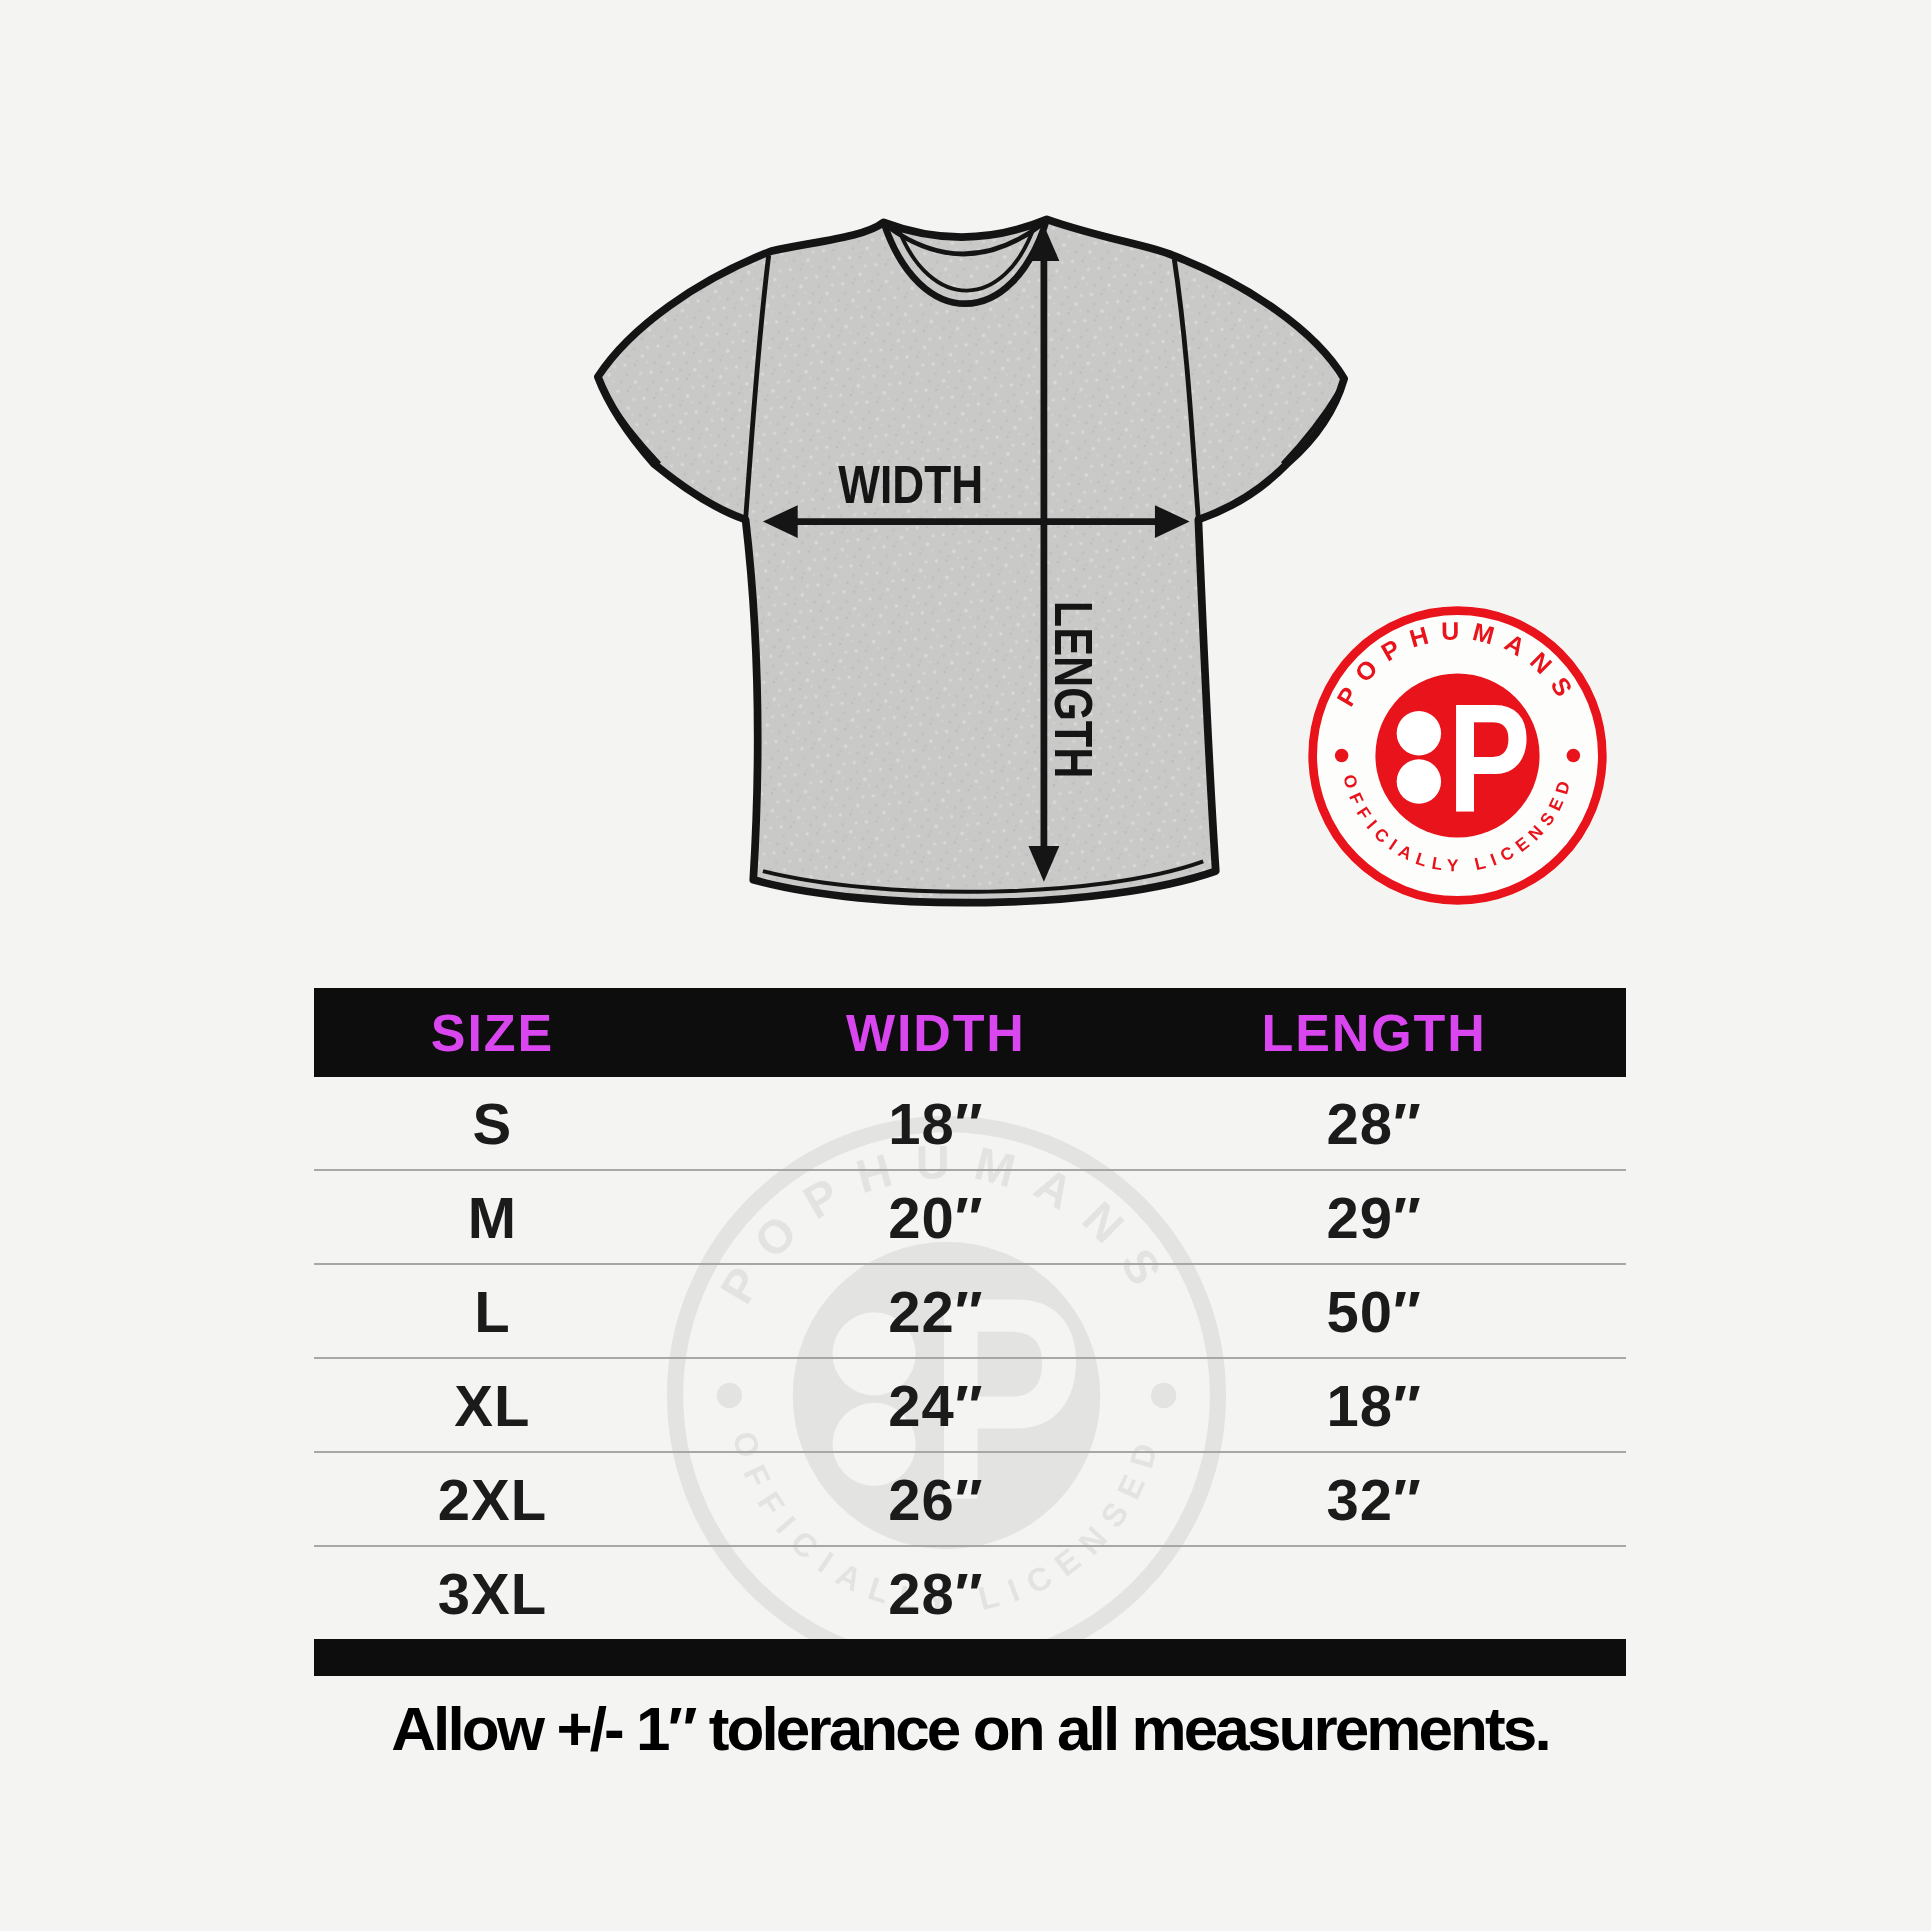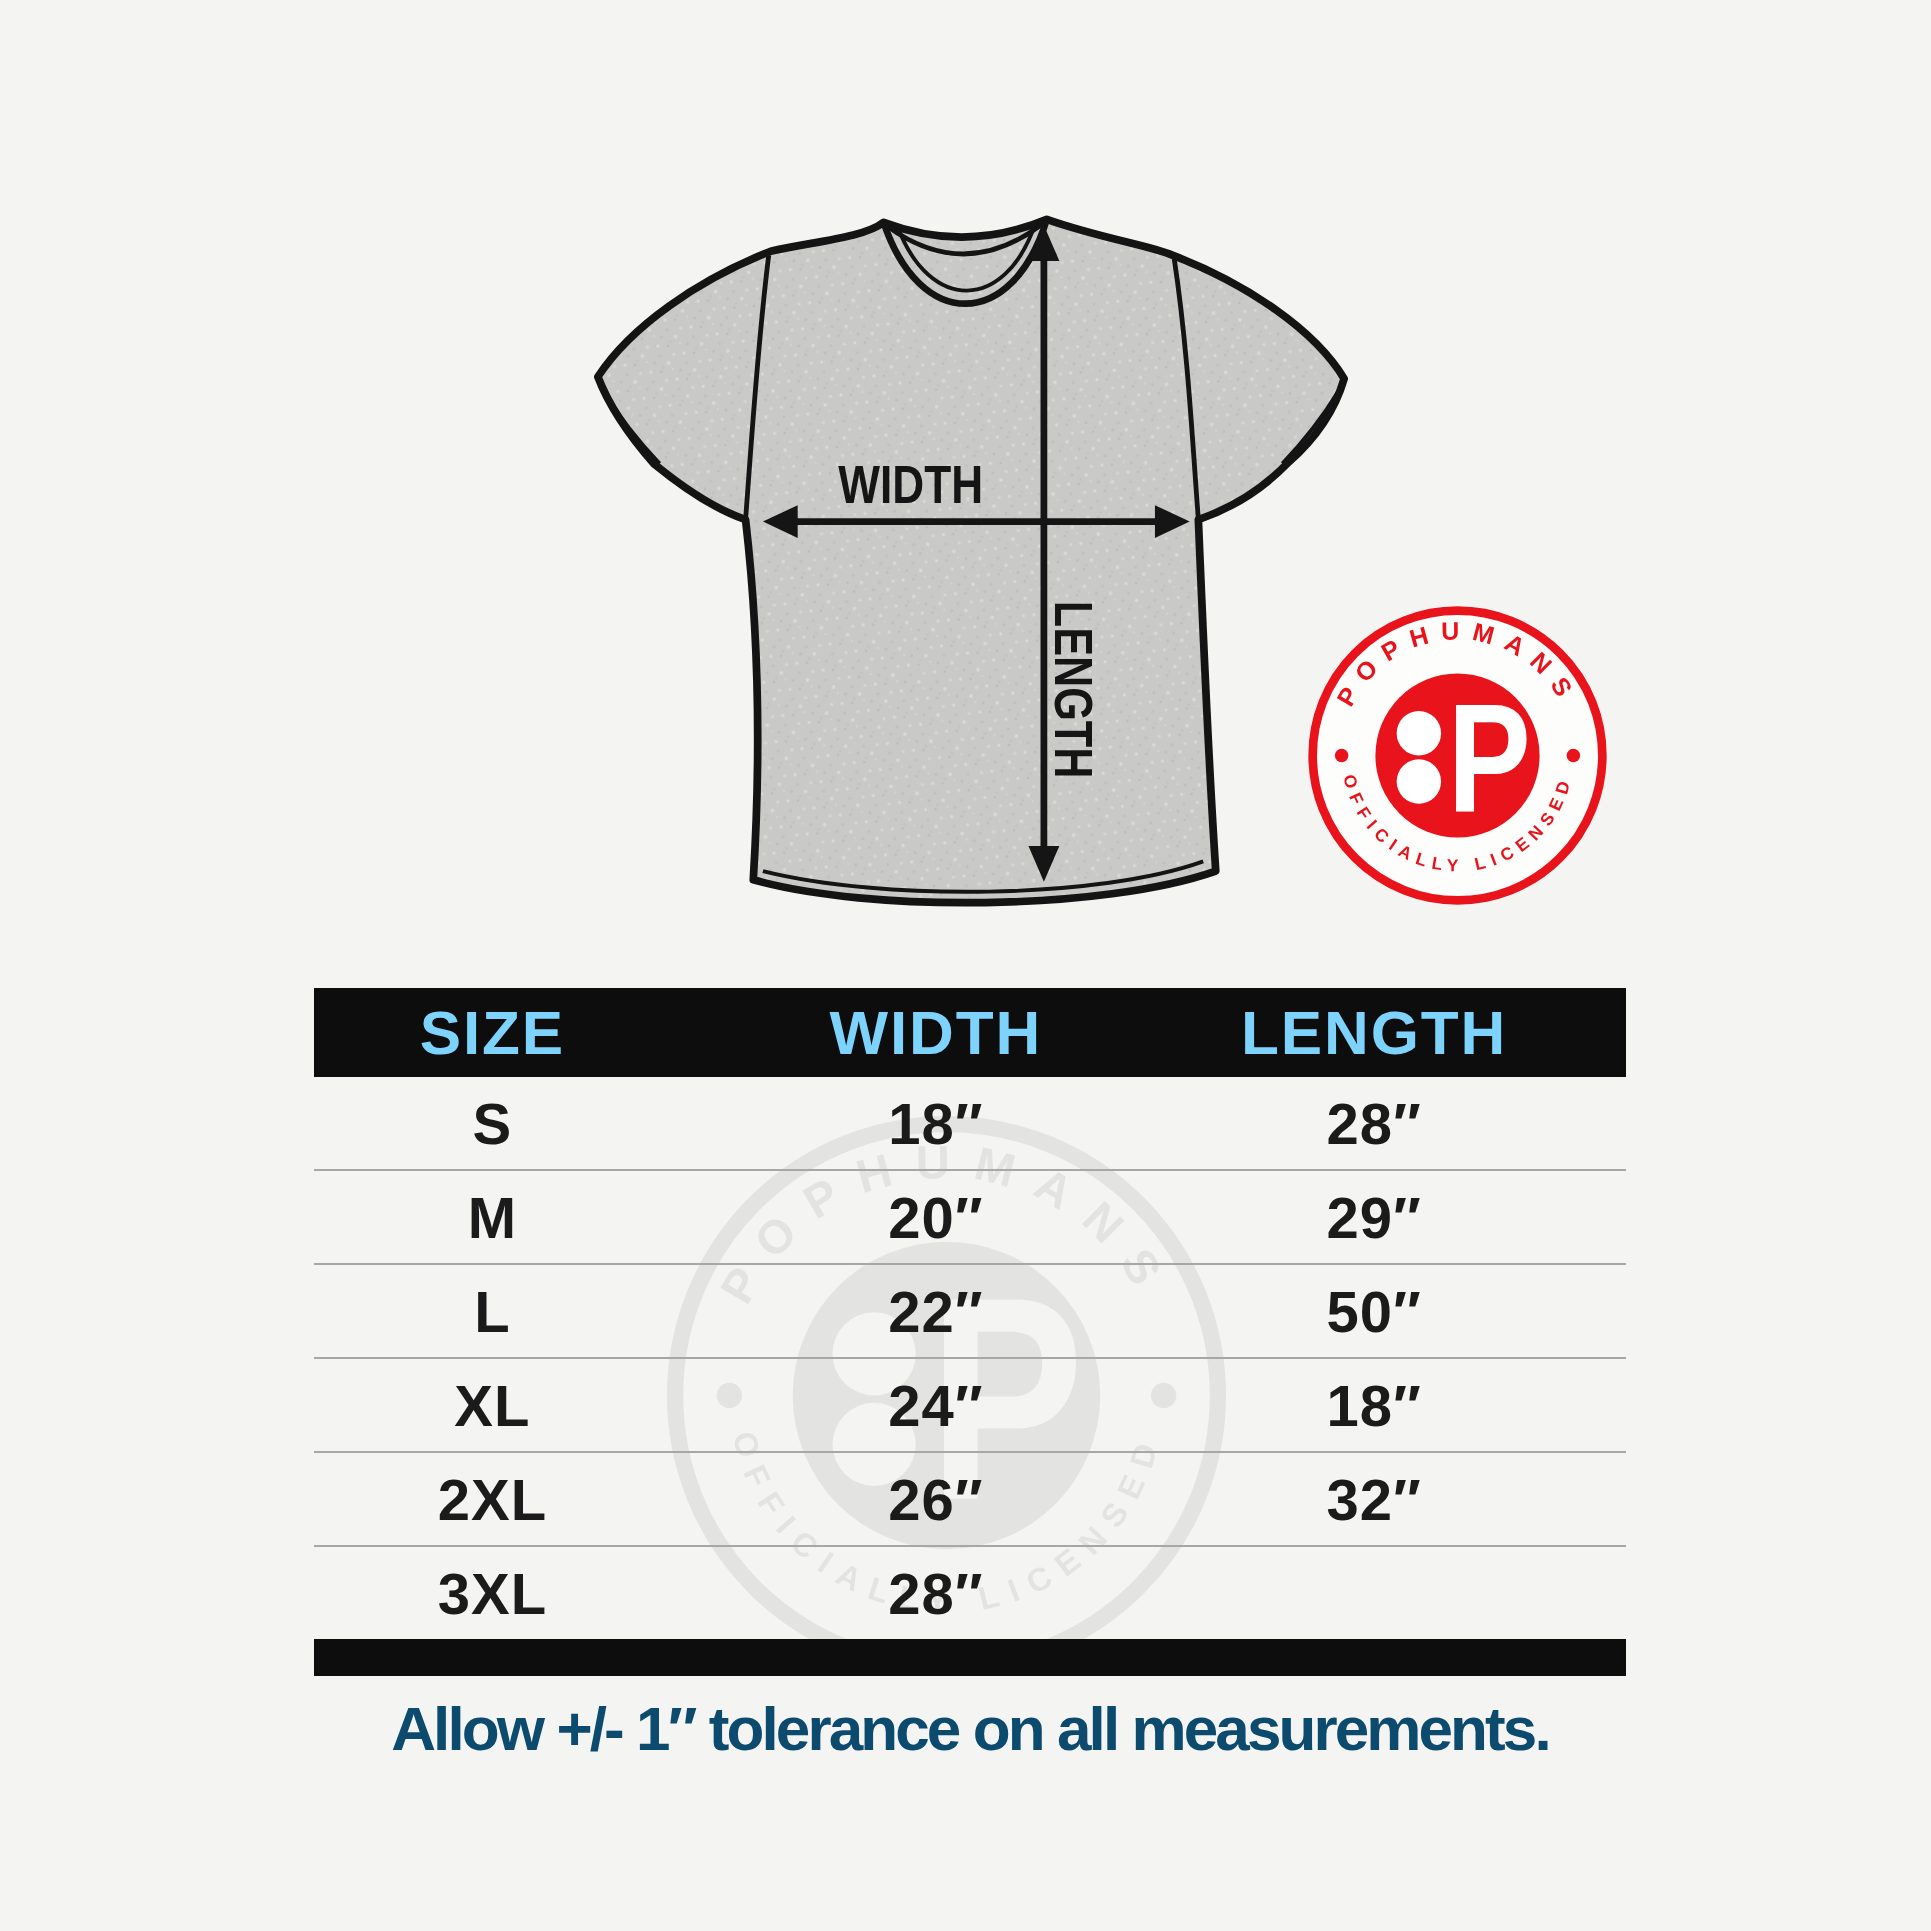--- a/index.html
+++ b/index.html
@@ -9,29 +9,29 @@
     font-family:"Liberation Sans",sans-serif;
     position:relative;overflow:hidden;
   }
   .canvas{position:absolute;inset:0;}
   .watermark{position:absolute;left:657px;top:1106px;z-index:0;opacity:.5;}
   .tshirt{position:absolute;left:560px;top:174px;z-index:2;}
   .badge{position:absolute;left:1303px;top:601px;z-index:2;}
   .size-table{position:absolute;left:314px;top:988px;width:1312px;z-index:1;}
   .grid-row{display:grid;grid-template-columns:27.2% 40.4% 26.4% 6%;align-items:center;}
   .thead{height:89px;background:#0d0d0d;}
-  .th-cell{color:#7dd3fc;font-size:62px;font-weight:bold;text-align:center;letter-spacing:1.9px;}
+  .th-cell{color:#d946ef;font-size:52px;font-weight:bold;text-align:center;letter-spacing:1.9px;}
   .td-row{height:92px;}
   .td-row + .td-row{border-top:2.9px solid #a7a7a7;}
   .td-cell{font-size:58px;font-weight:bold;color:#1b1b1b;text-align:center;letter-spacing:1px;}
   .tbar{height:37px;background:#0d0d0d;}
   .note{
     position:absolute;left:314px;top:1695px;width:1312px;z-index:1;
     text-align:center;font-size:62px;font-weight:bold;letter-spacing:-2.9px;
-    color:#0c4a6e;line-height:1.1;
+    color:#000000;line-height:1.1;
   }
 </style>
 </head>
 <body>
 
 <div class="canvas">
 
   <svg class="watermark" width="579" height="579" viewBox="0 0 320 320">
     <defs>
       <path id="wmArcTop" d="M 40 160 A 120 120 0 1 1 280 160" fill="none"></path>

